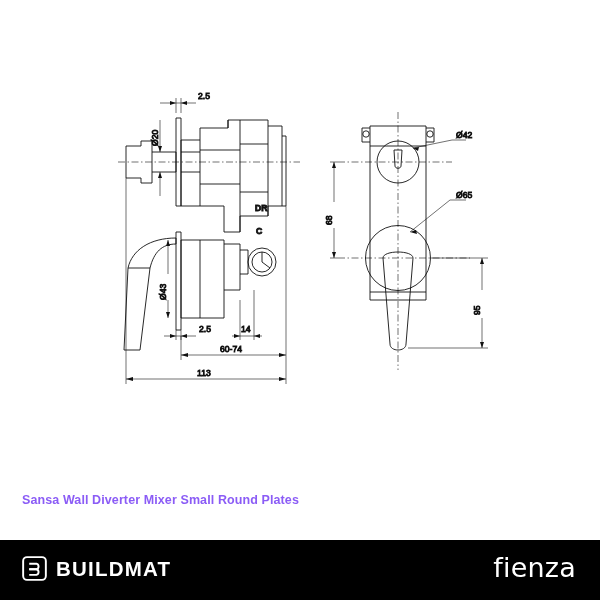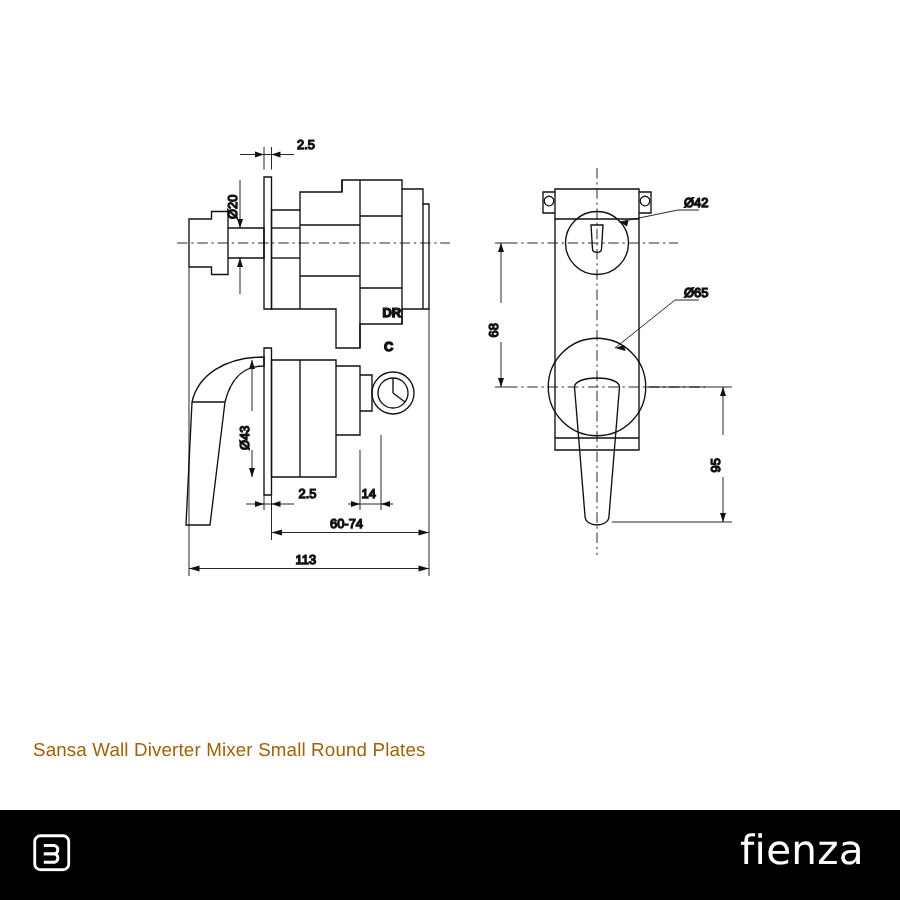--- a/index.html
+++ b/index.html
@@ -13,22 +13,22 @@
   #drawing{
     position:absolute;
     left:0;top:0;
     width:600px;height:470px;
   }
   #product-title{
     position:absolute;
     left:22px;
     top:493px;
     font-size:12.5px;
-    font-weight:normal;
-    color:#a16207;
+    font-weight:bold;
+    color:#8b5cf6;
     letter-spacing:0.1px;
   }
   #footer-bar{
     position:absolute;
     left:0;
     top:540px;
     width:600px;
     height:60px;
     background:#000000;
   }
@@ -268,15 +268,16 @@
 <div id="footer-bar"></div>
 
 <div id="buildmat-logo">
   <svg id="buildmat-mark" viewBox="0 0 26 26">
     <g fill="none" stroke="#ffffff" stroke-width="2">
       <rect x="1.2" y="1.2" width="23.6" height="23.6" rx="4"></rect>
       <path d="M7.5 8 L15 8 A3 3 0 0 1 15 13.8 L7.5 13.8"></path>
       <path d="M7.5 13.8 L15 13.8 A3 3 0 0 1 15 19.6 L7.5 19.6"></path>
     </g>
   </svg>
+  <span id="buildmat-word">BUILDMAT</span>
 </div>
 
 <div id="fienza-logo">fienza</div>
 
 </body></html>

